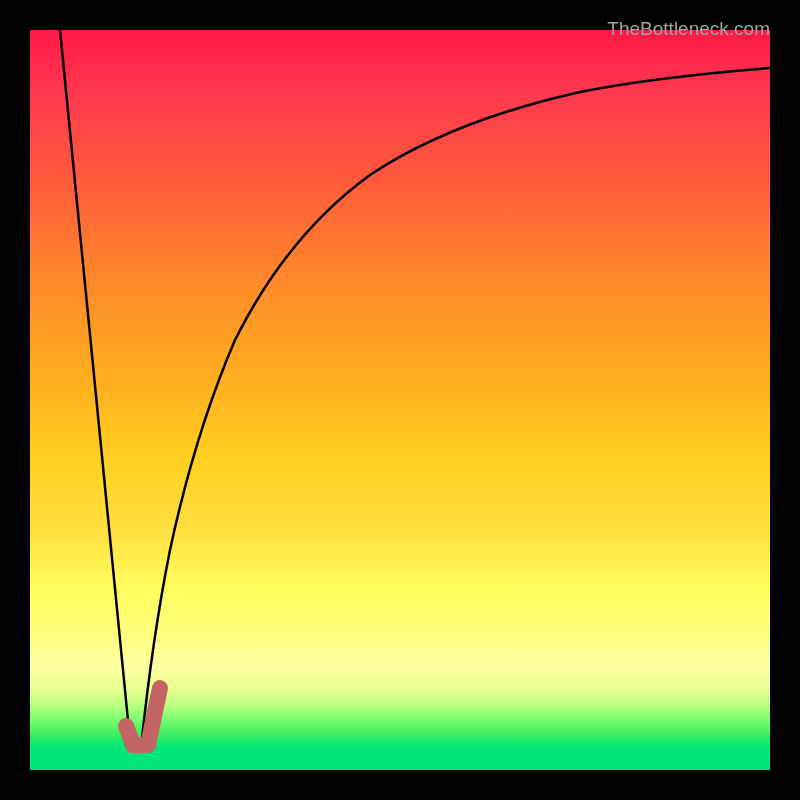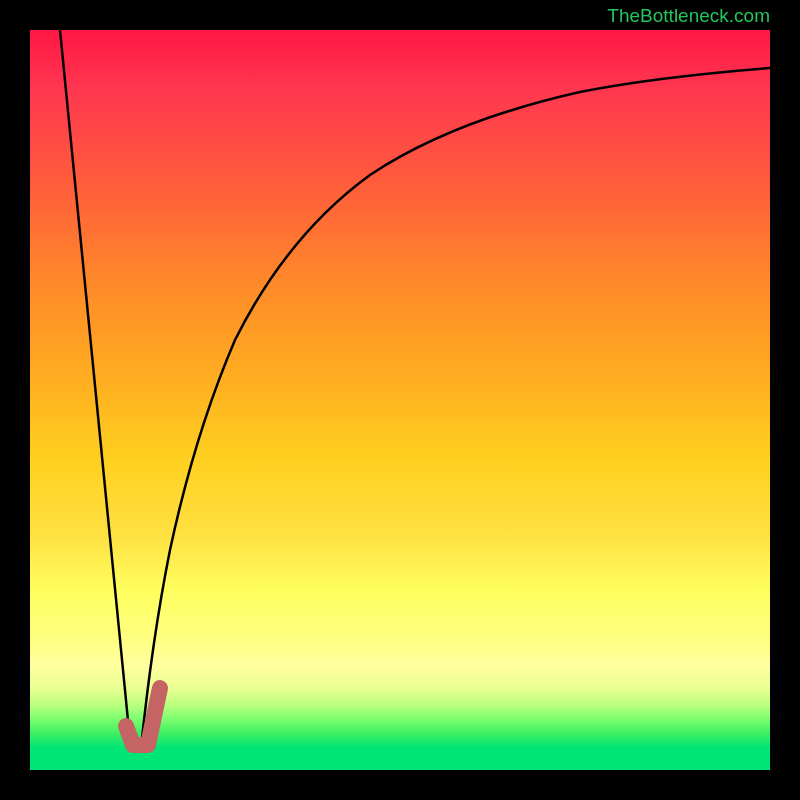--- a/index.html
+++ b/index.html
@@ -41,23 +41,23 @@
         #e8ff90 89%,
         #c0ff80 91%,
         #80ff70 93%,
         #40ef60 95%,
         #00e676 97%,
         #00e676 100%
       );
     }
     .watermark {
       position: absolute;
-      top: 5px;
+      top: 18px;
       right: 30px;
-      color: #22c55e;
+      color: #a3a3a3;
       font-size: 19px;
       font-weight: normal;
       z-index: 10;
     }
     .lines-layer {
       position: absolute;
       left: 0;
       top: 0;
       width: 100%;
       height: 100%;

